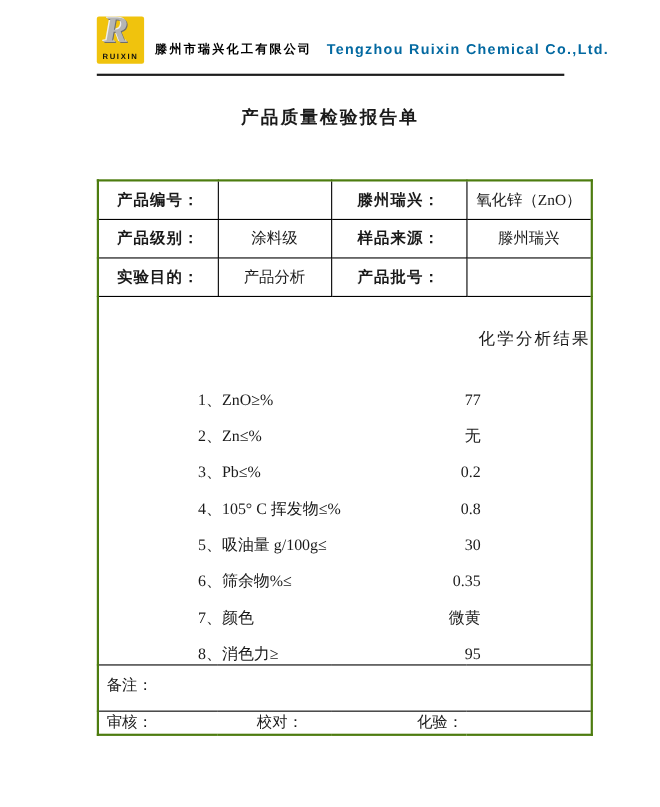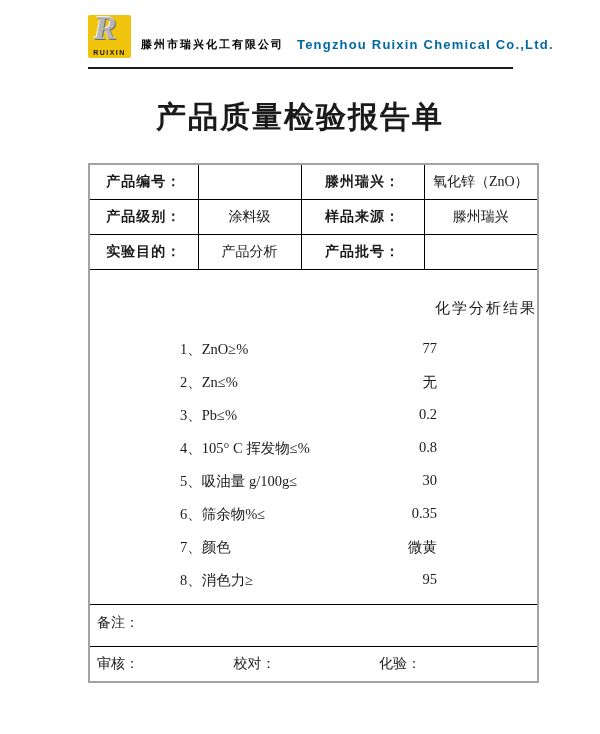--- a/index.html
+++ b/index.html
@@ -31,51 +31,51 @@
   }
   .company-en {
     margin:0 0 6px 13px; font-weight:bold; font-size:13px; letter-spacing:1.2px;
     color:#0369a1; white-space:nowrap;
   }
   .header-rule { position:absolute; left:88px; top:67px; width:425px; height:2px; background:#1c1c1c; }
 
   
   .doc-title {
     position:absolute; left:0; top:97px; width:600px; text-align:center;
-    font-size:30px; font-weight:bold; letter-spacing:2px;
+    font-size:16px; font-weight:bold; letter-spacing:2px;
   }
 
   
   table.report {
     position:absolute; left:88px; top:163px; width:449px;
-    border-collapse:collapse; table-layout:fixed; border:2px solid #a3a3a3;
+    border-collapse:collapse; table-layout:fixed; border:2px solid #4d7c0f;
   }
   table.report td { border:1px solid #000; font-size:14px; overflow:hidden; }
   tr.info-row { height:35px; }
   td.lbl { font-weight:bold; text-align:center; letter-spacing:1px; }
   td.val { font-family:"Liberation Serif", serif; text-align:center; }
 
   td.analysis-cell { height:329px; vertical-align:top; padding:0; }
   .analysis-title {
     margin-top:29px; text-align:right; font-family:"Liberation Serif", serif;
     font-size:15px; letter-spacing:2px;
   }
   .analysis-items { margin-top:22px; }
   .a-row {
-    height:33px; display:flex; align-items:flex-start; justify-content:space-between;
+    height:33px; display:flex; align-items:flex-end; justify-content:space-between;
     padding:0 100px 0 90px; font-family:"Liberation Serif", serif; font-size:14.5px;
   }
   .a-row .a-val { text-align:right; }
 
   td.remark-cell {
     height:42px; vertical-align:top; padding:9px 0 0 7px;
     font-family:"Liberation Serif", serif; font-size:14px;
   }
   td.sign-cell {
-    height:36px; vertical-align:middle; padding-left:7px;
+    height:22px; vertical-align:middle; padding-left:7px;
     font-family:"Liberation Serif", serif; font-size:14px;
   }
   .sign-1 { display:inline-block; width:133px; }
   .sign-2 { display:inline-block; width:142px; }
   .sign-3 { display:inline-block; }
 </style>
 </head>
 <body>
 
 <div class="page">

